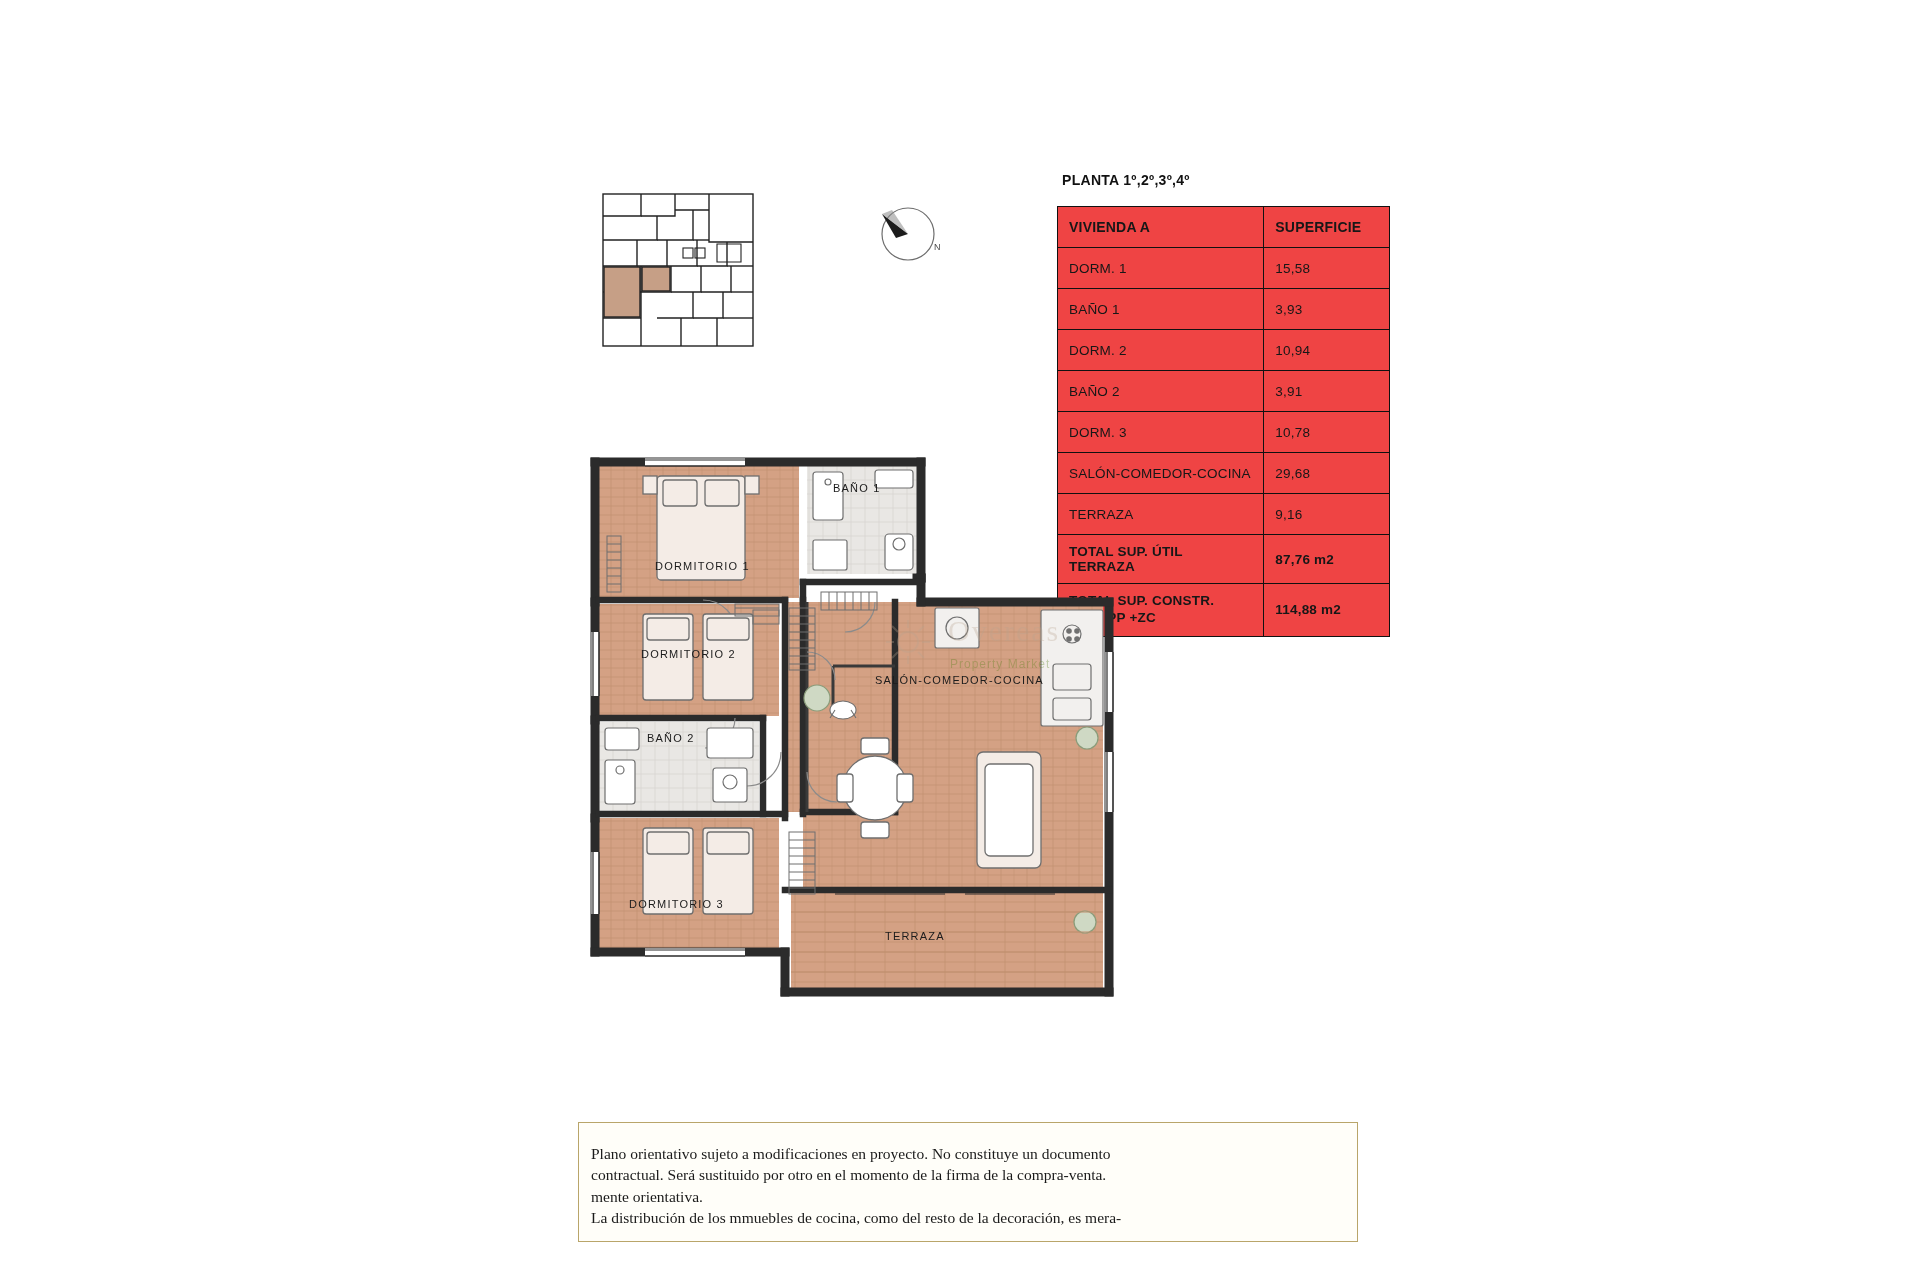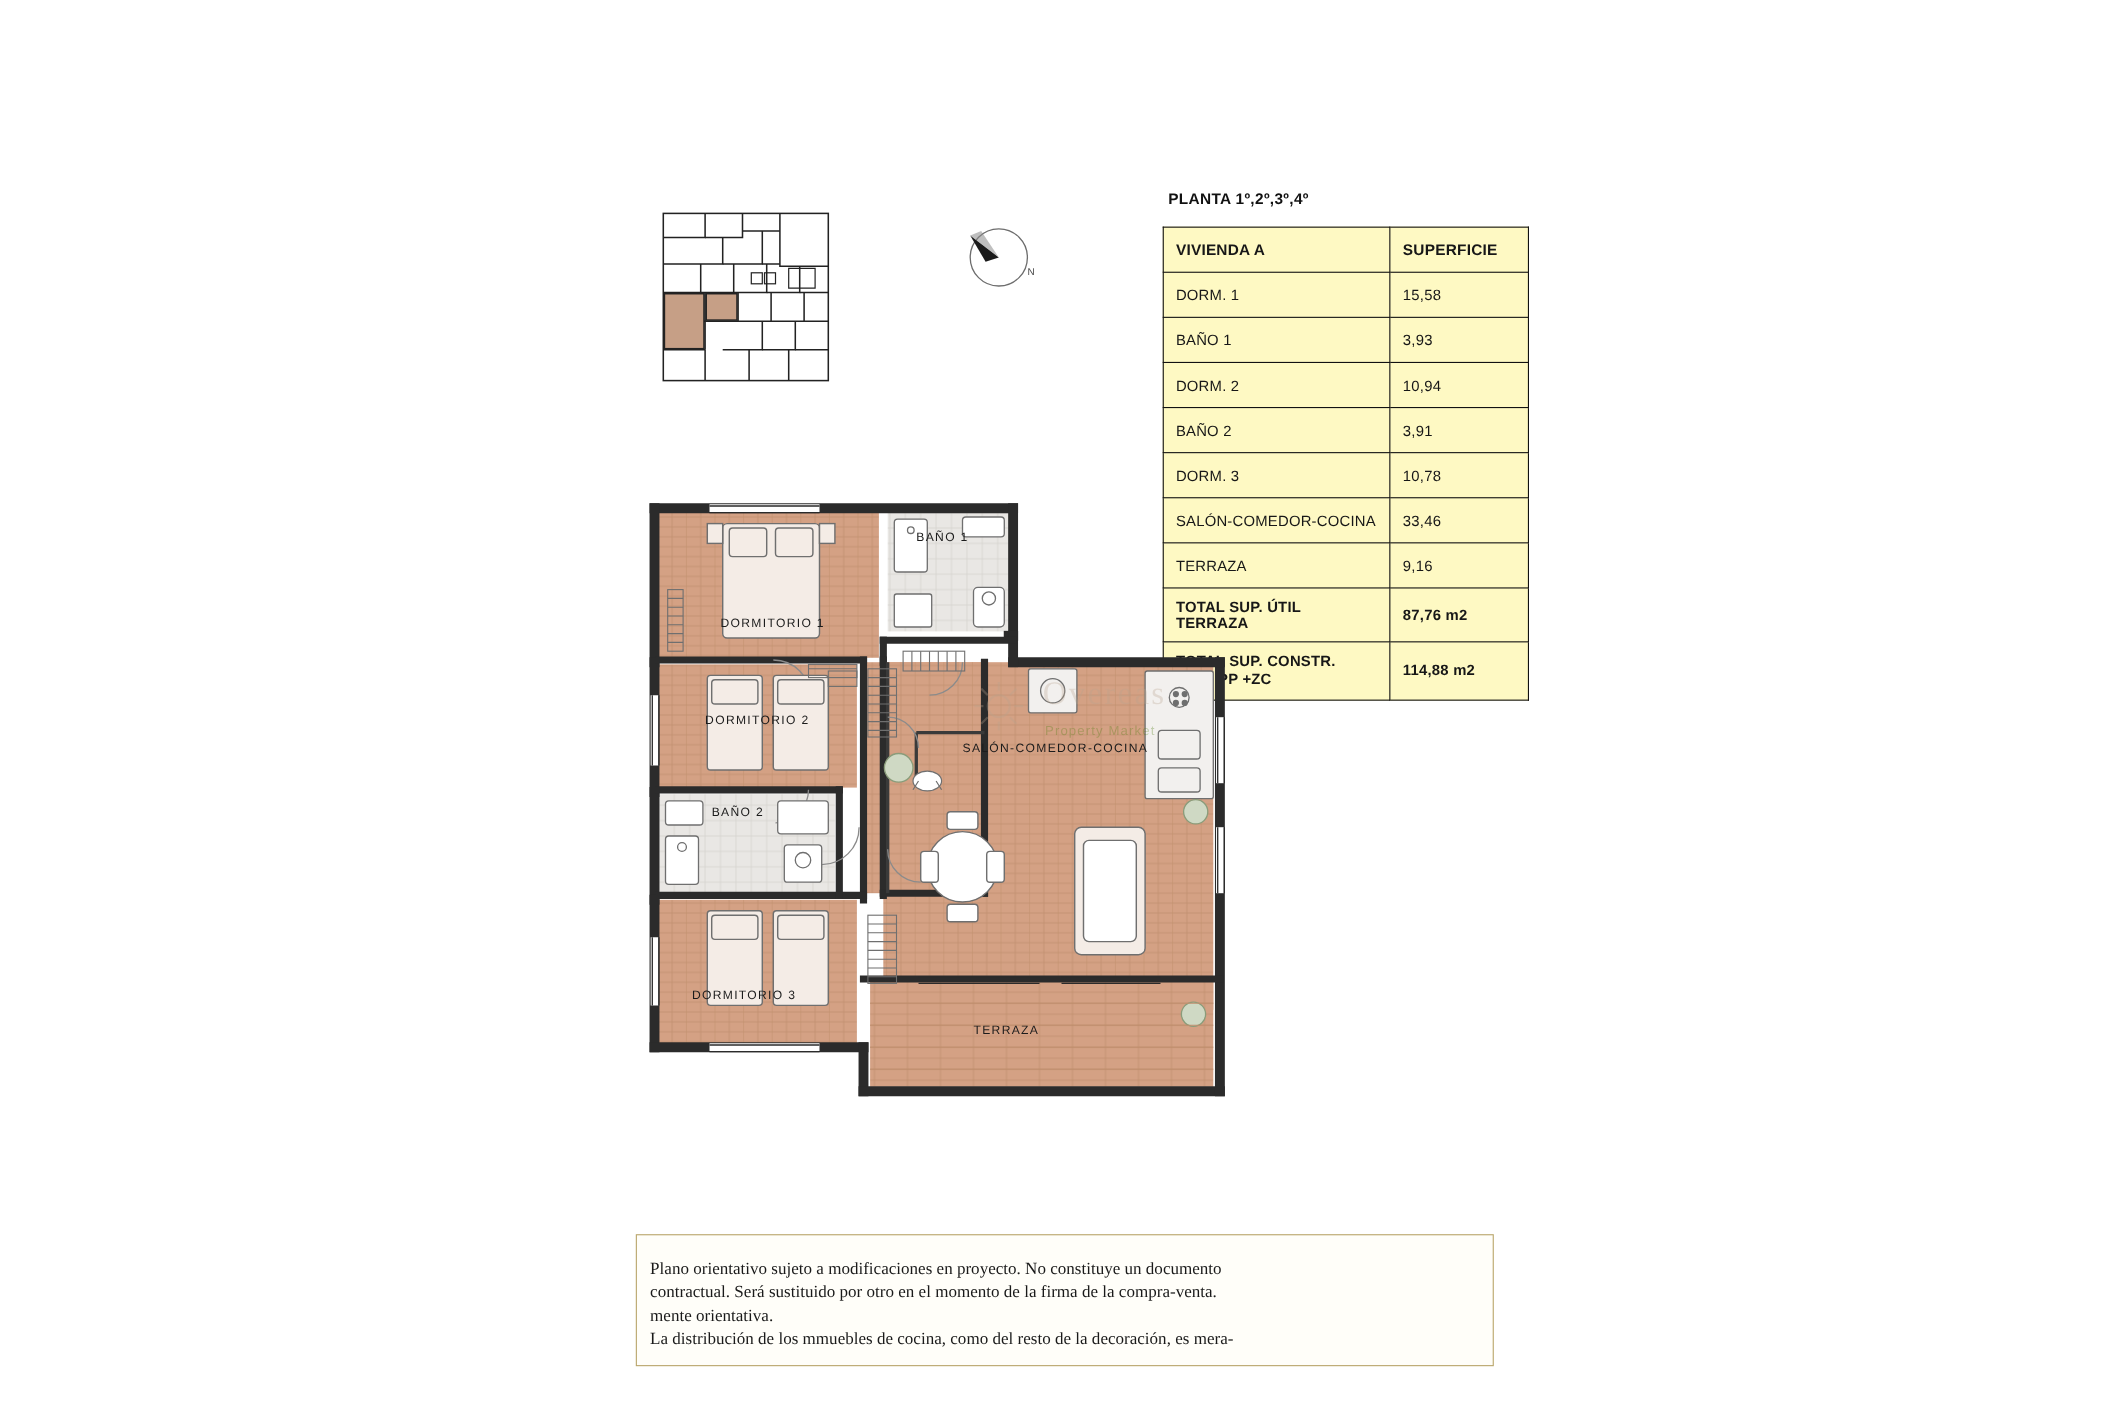--- a/index.html
+++ b/index.html
@@ -53,21 +53,21 @@
   }
 
   
   .surf-table {
     position: absolute;
     left: 1057px;
     top: 206px;
     width: 333px;
     border-collapse: collapse;
     font-size: 13.5px;
-    background: #fef9c3;
+    background: #ef4444;
   }
   .surf-table td {
     border: 1.3px solid #111;
     padding: 9px 11px;
     height: 22px;
     vertical-align: middle;
     color: #171717;
     letter-spacing: .2px;
   }
   .surf-table td.label { width: 224px; }
@@ -211,21 +211,21 @@
       <tr>
         <td class="label">BAÑO 2</td>
         <td class="value">3,91</td>
       </tr>
       <tr>
         <td class="label">DORM. 3</td>
         <td class="value">10,78</td>
       </tr>
       <tr>
         <td class="label">SALÓN-COMEDOR-COCINA</td>
-        <td class="value">33,46</td>
+        <td class="value">29,68</td>
       </tr>
       <tr>
         <td class="label">TERRAZA</td>
         <td class="value">9,16</td>
       </tr>
       <tr class="total">
         <td class="label">TOTAL SUP. ÚTIL TERRAZA</td>
         <td class="value">87,76 m2</td>
       </tr>
       <tr class="total">

